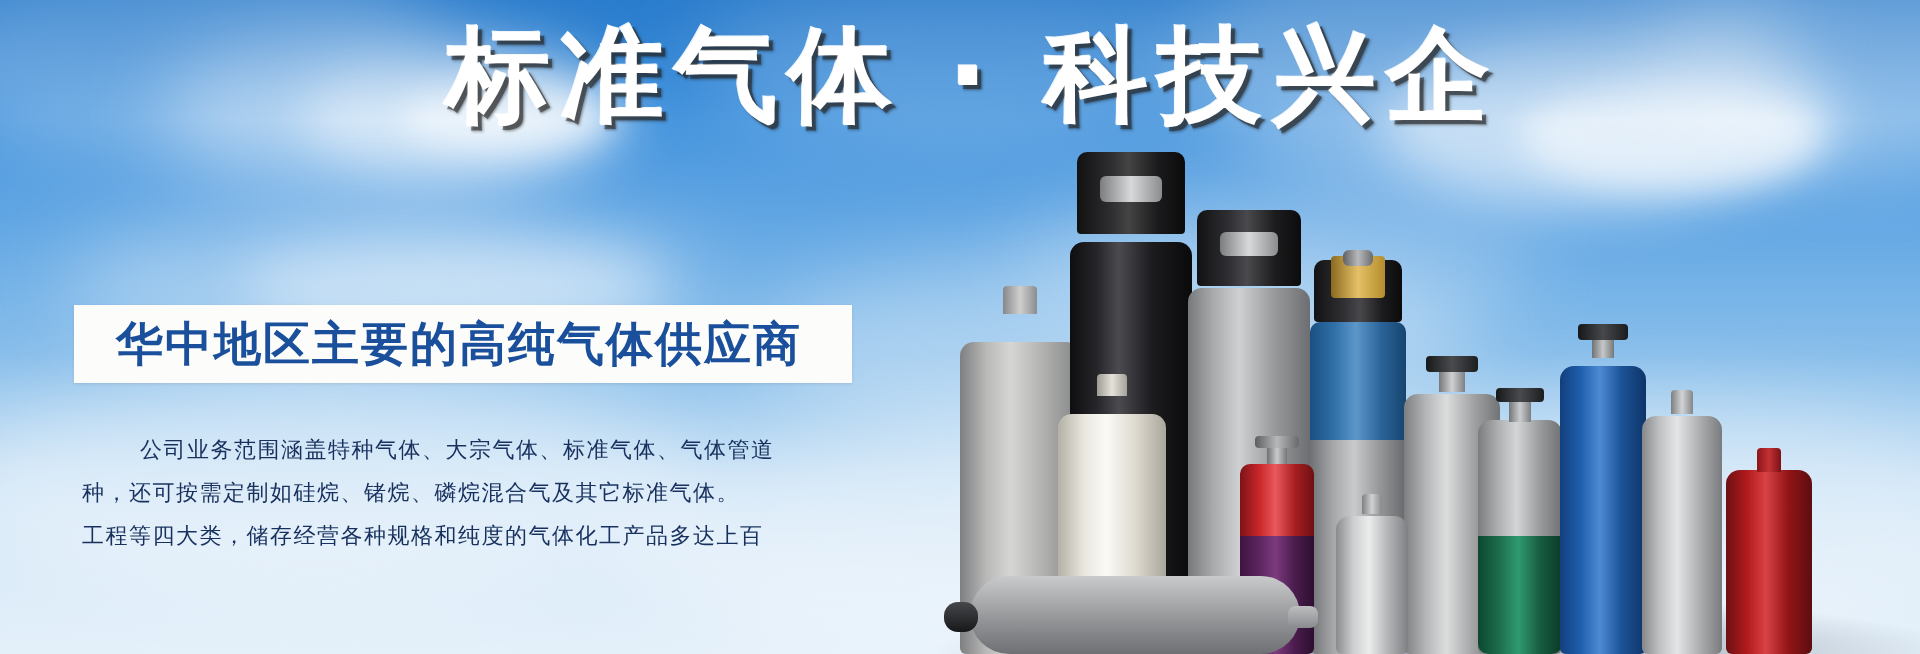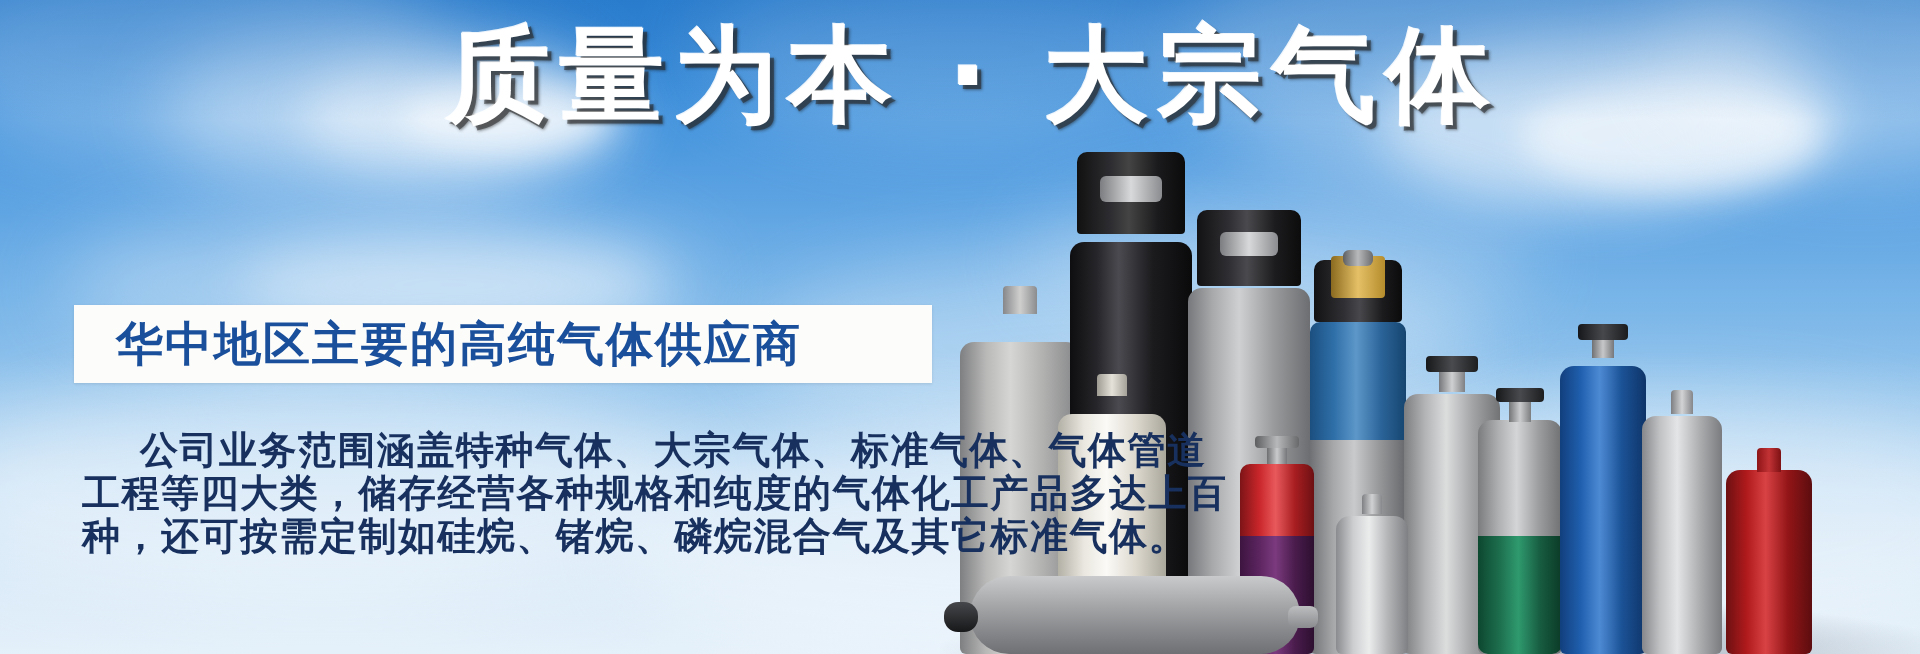--- a/index.html
+++ b/index.html
@@ -55,42 +55,42 @@
     font-size:37px;
     letter-spacing:.5px;
     color:#1a1a1a;
     white-space:nowrap;
     padding-left:14px;
   }
 
   .tagline-box{
     position:absolute;
     left:74px;top:305px;
-    width:858px;height:78px;
+    width:778px;height:78px;
     background:#fcfcfa;
     display:flex;align-items:center;
     box-shadow:0 1px 3px rgba(0,0,0,.10);
   }
   .tagline-text{
     font-family:"DejaVu Sans","Liberation Sans",sans-serif;
     font-weight:700;
     font-size:47px;
     letter-spacing:2px;
     color:#1a4f9c;
     padding-left:42px;
     white-space:nowrap;
   }
 
   .body-copy{
     position:absolute;
     left:82px;top:428px;
     width:790px;
     font-family:"DejaVu Serif","Liberation Serif",serif;
-    font-weight:700;
-    font-size:38px;
+    font-weight:400;
+    font-size:22px;
     line-height:43px;
     letter-spacing:1.5px;
     color:#17305e;
   }
   .body-copy .ln{display:block;white-space:nowrap;}
   .body-copy .ln.first{text-indent:58px;}
 
   
   .cylgroup{position:absolute;left:940px;top:0;width:980px;height:654px;}
   .cyl{position:absolute;bottom:0;}
@@ -243,26 +243,26 @@
     <div class="cyl" style="left:30px;bottom:0;width:330px;height:78px;">
       <div class="body-sh" style="top:0;border-radius:42px;
         background:linear-gradient(180deg,#c9cacb 0%,#a5a6a8 38%,#86878a 72%,#6f7073 100%);"></div>
       <div style="position:absolute;left:-26px;bottom:22px;width:34px;height:30px;border-radius:14px;
         background:linear-gradient(180deg,#46474a,#17181a);"></div>
       <div style="position:absolute;right:-18px;bottom:26px;width:30px;height:22px;border-radius:8px;
         background:linear-gradient(180deg,#bdbec0,#8a8b8e);"></div>
     </div>
   </div>
 
-  <div class="headline">质量为本 · 大宗气体</div>
+  <div class="headline">标准气体 · 科技兴企</div>
 
 
   <div class="tagline-box">
     <span class="tagline-text">华中地区主要的高纯气体供应商</span>
   </div>
 
   <div class="body-copy">
     <span class="ln first">公司业务范围涵盖特种气体、大宗气体、标准气体、气体管道</span>
+    <span class="ln">种，还可按需定制如硅烷、锗烷、磷烷混合气及其它标准气体。</span>
     <span class="ln">工程等四大类，储存经营各种规格和纯度的气体化工产品多达上百</span>
-    <span class="ln">种，还可按需定制如硅烷、锗烷、磷烷混合气及其它标准气体。</span>
   </div>
 
 </div>
 
 </body></html>

